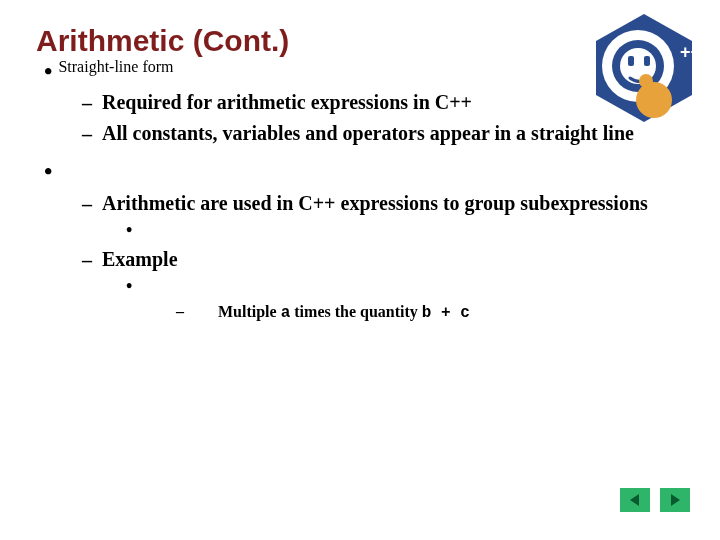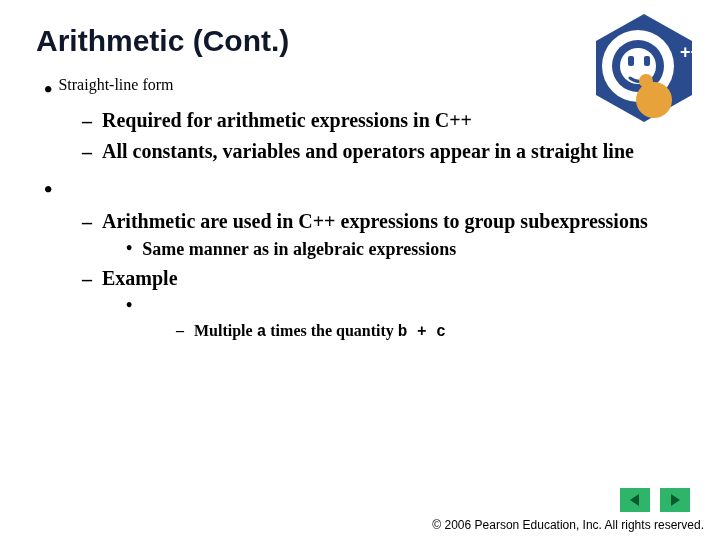--- a/index.html
+++ b/index.html
@@ -1,38 +1,38 @@
 <!DOCTYPE html>
 <html><head>
 <meta charset="utf-8">
 <style>
   * { margin: 0; padding: 0; box-sizing: border-box; }
   html, body { width: 720px; height: 540px; font-family: "Times New Roman", Times, serif; background: #fff; color: #000; position: relative; }
   .slide { width: 720px; height: 540px; position: relative; padding: 24px 36px 48px 36px; }
-  .title { color: #0f172a; font-family: Arial, Helvetica, sans-serif; font-size: 30px; font-weight: bold; margin-bottom: 18px; }
+  .title { color: #7f1d1d; font-family: Arial, Helvetica, sans-serif; font-size: 30px; font-weight: bold; margin-bottom: 0; }
   .logo { position: absolute; top: 8px; right: 16px; width: 120px; height: 120px; }
   ul.l1 { list-style: none; padding-left: 8px; }
   ul.l1 > li { margin-bottom: 12px; }
   ul.l1 > li > .row { display: flex; align-items: flex-start; }
   ul.l1 > li > .row > .blt { font-size: 24px; font-weight: bold; margin-right: 6px; line-height: 1.1; }
   ul.l1 > li > .row > .txt { font-size: 16px; line-height: 1.15; }
   ul.l2 { list-style: none; padding-left: 38px; margin-top: 6px; }
   ul.l2 > li { margin-bottom: 6px; }
   ul.l2 > li > .row { display: flex; align-items: flex-end; }
   ul.l2 > li > .row > .blt { font-size: 20px; font-weight: bold; margin-right: 10px; line-height: 1.2; }
   ul.l2 > li > .row > .txt { font-size: 20px; font-weight: bold; line-height: 1.25; }
   ul.l3 { list-style: none; padding-left: 44px; margin-top: 4px; }
   ul.l3 > li { margin-bottom: 4px; }
   ul.l3 > li > .row { display: flex; align-items: flex-start; }
   ul.l3 > li > .row > .blt { font-size: 18px; font-weight: bold; margin-right: 10px; line-height: 1.2; }
   ul.l3 > li > .row > .txt { font-size: 18px; font-weight: bold; line-height: 1.25; }
   .bullet-dot::before { content: "•"; }
   .bullet-dash::before { content: "–"; }
   ul.l4 { list-style: none; padding-left: 50px; margin-top: 4px; }
-  ul.l4 > li > .row { display: flex; align-items: flex-start; }
+  ul.l4 > li > .row { display: flex; align-items: flex-start; gap: 24px; }
   ul.l4 > li > .row > .blt { font-size: 16px; font-weight: bold; margin-right: 10px; line-height: 1.2; }
   ul.l4 > li > .row > .txt { font-size: 16px; font-weight: bold; line-height: 1.25; }
   .code { font-family: "Courier New", Courier, monospace; font-weight: bold; }
   .footer { position: absolute; bottom: 8px; right: 16px; font-family: Arial, Helvetica, sans-serif; font-size: 12px; }
   .nav { position: absolute; bottom: 28px; right: 30px; display: flex; gap: 10px; }
   .nav-btn { width: 30px; height: 24px; background: #2fb56a; display: flex; align-items: center; justify-content: center; cursor: pointer; }
   .nav-btn svg { display: block; }
 </style>
 </head>
 <body>
@@ -86,21 +86,20 @@
       <ul class="l2">
         <li>
           <div class="row">
             <span class="blt bullet-dash"></span>
             <span class="txt">Arithmetic are used in C++ expressions to group subexpressions</span>
           </div>
           <ul class="l3">
             <li>
               <div class="row">
                 <span class="blt bullet-dot"></span>
-                <span class="txt">Same manner as in algebraic expressions</span>
               </div>
             </li>
           </ul>
         </li>
         <li>
           <div class="row">
             <span class="blt bullet-dash"></span>
             <span class="txt">Example</span>
           </div>
           <ul class="l3">
@@ -131,14 +130,13 @@
         <polygon points="11,1 11,13 2,7" fill="#0a5a2f"></polygon>
       </svg>
     </div>
     <div class="nav-btn" title="next">
       <svg width="14" height="14" viewBox="0 0 14 14">
         <polygon points="3,1 3,13 12,7" fill="#0a5a2f"></polygon>
       </svg>
     </div>
   </div>
 
-  <div class="footer">© 2006 Pearson Education, Inc.  All rights reserved.</div>
 </div>
 
 </body></html>

